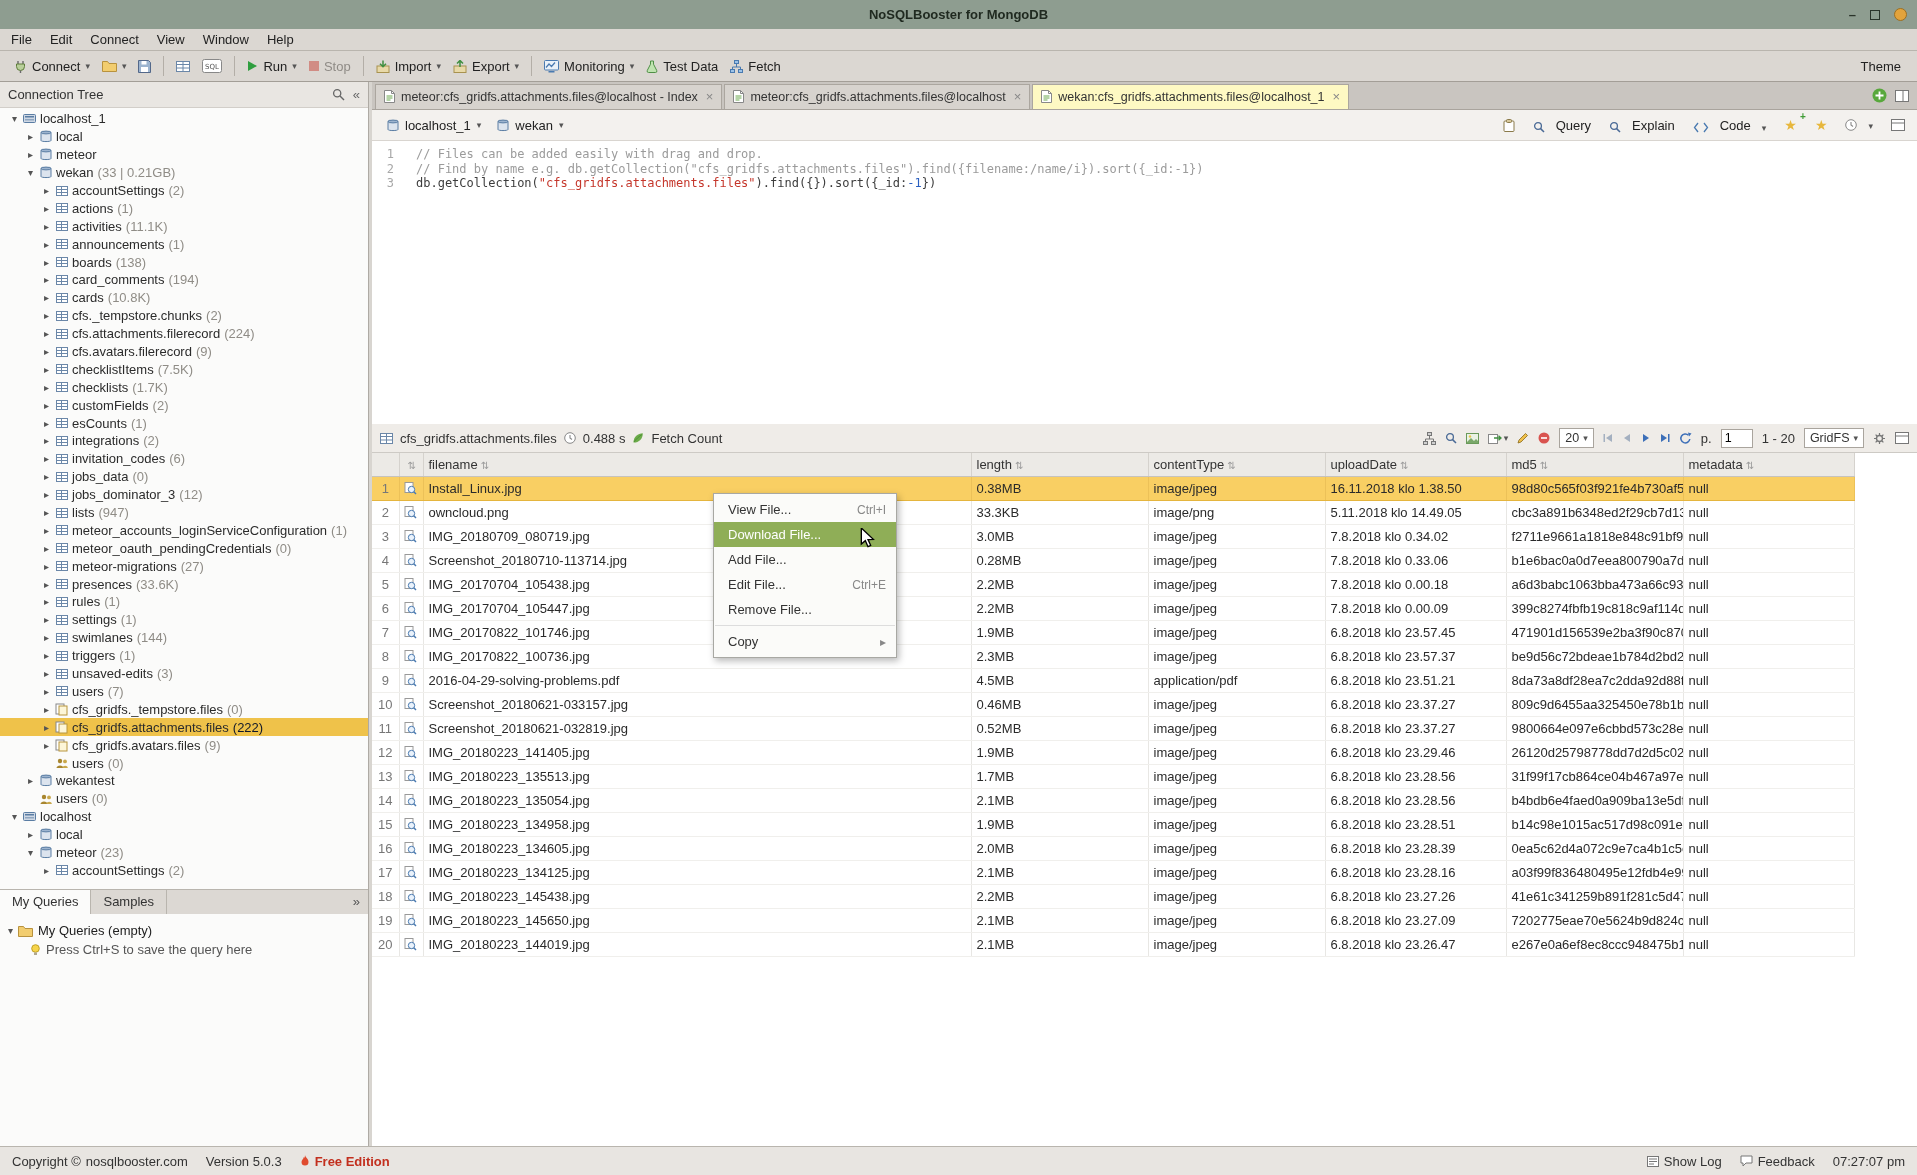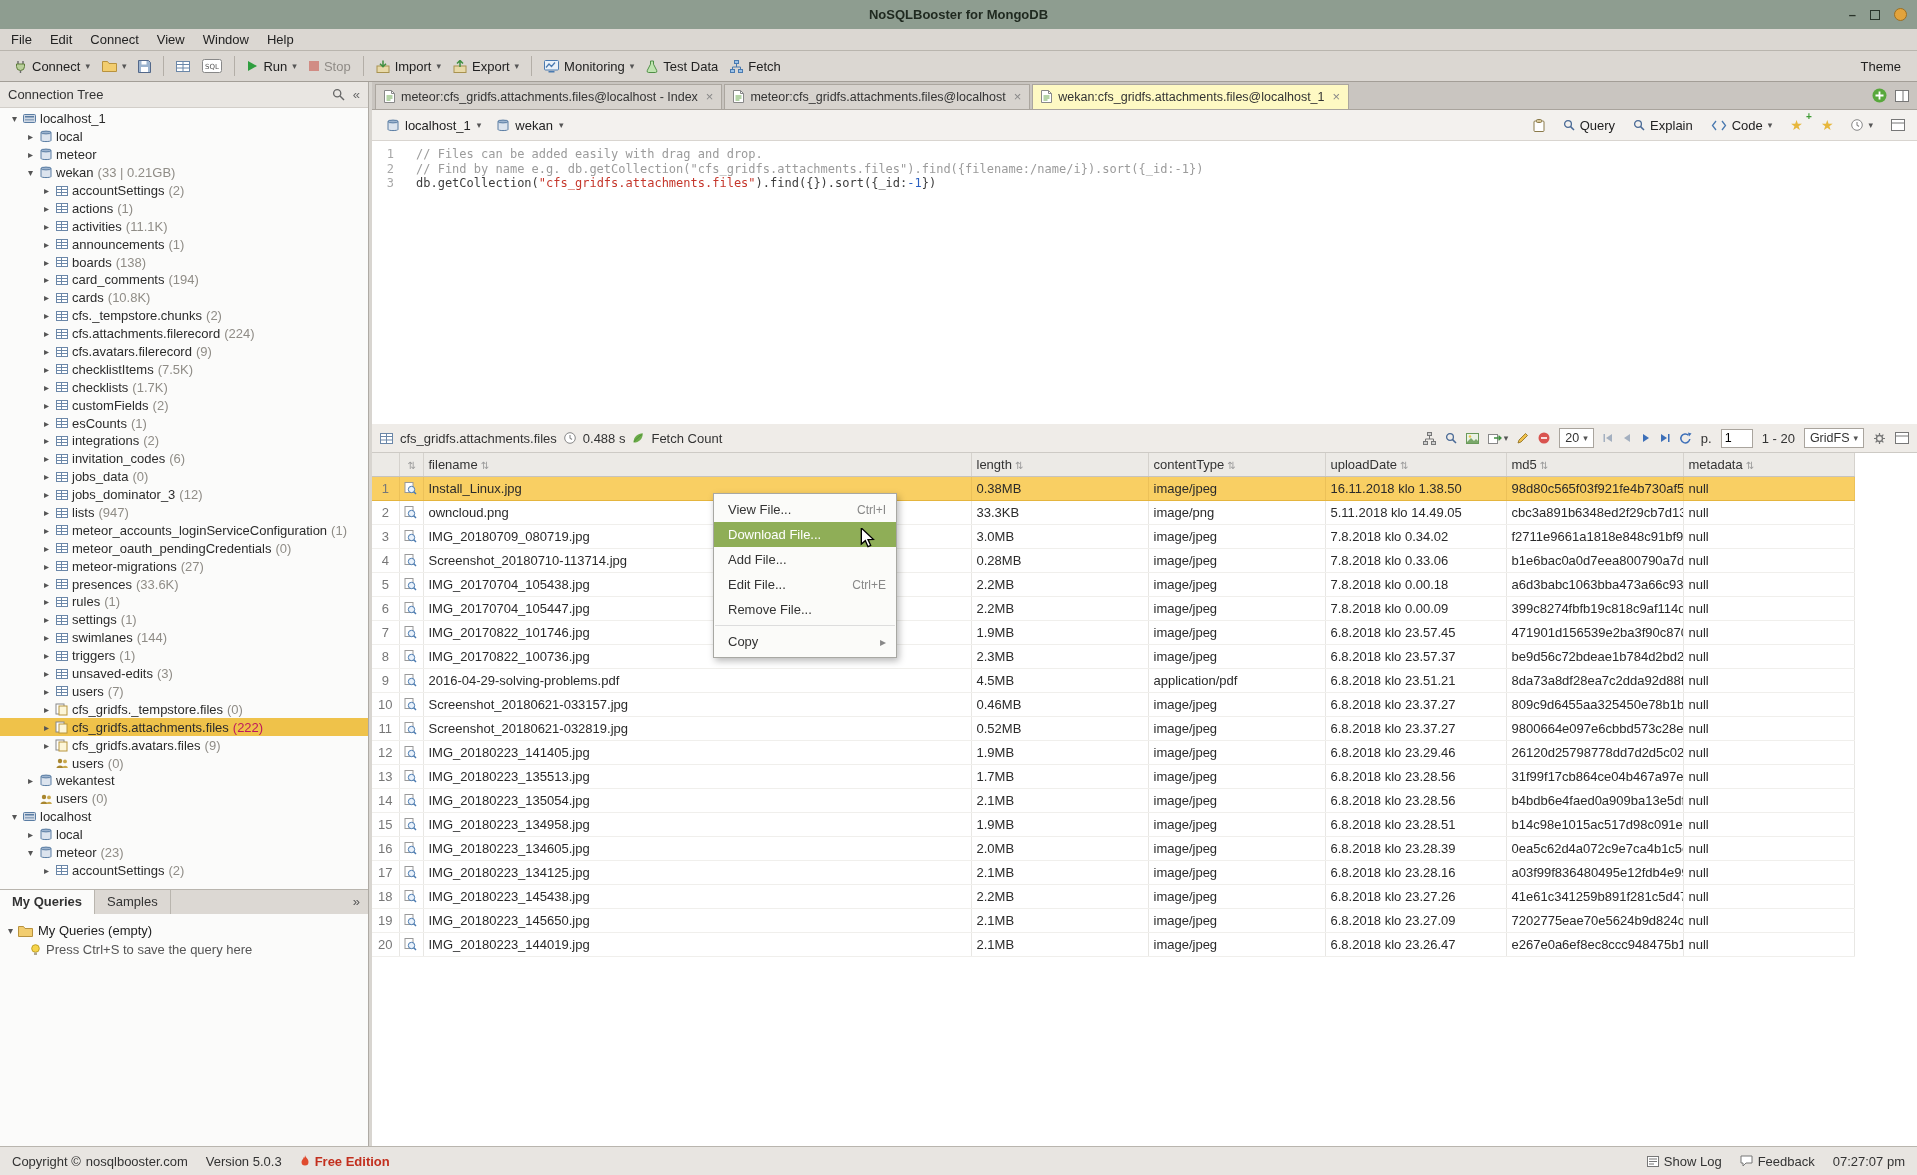--- a/index.html
+++ b/index.html
@@ -36,44 +36,44 @@
     display:flex; align-items:center; gap:8px; padding:0 8px; font-size:13px; color:#333; }
   .ct-header .sp{ flex:1; }
   .collapse-glyph{ color:#666; font-size:13px; }
   .tree{ height:781px; overflow:hidden; padding-top:2px; }
   .tree-row{ display:flex; align-items:center; height:17.9px; font-size:13px; white-space:nowrap; overflow:hidden; }
   .tree-row.selected{ background:var(--tree-sel); }
   .tree-arrow{ width:13px; color:#555; font-size:10px; text-align:center; flex:0 0 13px; }
   .tree-icon{ width:17px; flex:0 0 17px; display:flex; justify-content:center; }
   .tree-label{ color:#2b2b2b; margin-left:2px; }
   .tree-count{ color:#8f8c86; margin-left:4px; }
-  .tree-row.selected .tree-count{ color:#be185d; }
+  .tree-row.selected .tree-count{ color:#0f172a; }
   .bottom-tabs{ height:25px; background:#dcd8d3; border-top:1px solid #b9b5ae; display:flex; align-items:stretch; }
   .btab{ padding:4px 12px 0 12px; font-size:13px; color:#333; border-right:1px solid #b9b5ae; }
-  .btab.active{ background:#fbfbfa; font-weight:bold; }
+  .btab.active{ background:#fbfbfa; font-weight:normal; }
   .btab-chevron{ margin-left:auto; padding:4px 8px 0 0; color:#555; font-size:13px; }
   .queries{ flex:1; padding:7px 8px; font-size:13px; background:#fbfbfa; }
   .q-row{ display:flex; align-items:center; gap:5px; height:19px; }
   .q-row.hint{ padding-left:22px; color:#555; }
   
   .main{ position:absolute; left:372px; top:82px; right:0; bottom:29px; display:flex; flex-direction:column; background:#fff; }
   .splitter{ position:absolute; left:369px; top:82px; width:3px; bottom:29px; background:#d8d5d0; }
   .tabbar{ height:28px; background:#c9c5c0; border-bottom:1px solid #a9a49d;
     display:flex; align-items:flex-end; padding:3px 120px 0 3px; position:relative; }
   .tab{ display:flex; align-items:center; gap:6px; padding:4px 8px 5px 8px; margin-right:2px;
     font-size:12.5px; color:#333; background:#d7d3ce; border:1px solid #aba69f; border-bottom:none;
     white-space:nowrap; }
   .tab.active{ background:#fef9c3; }
   .tab .close{ color:#888; font-size:13px; margin-left:2px; }
   .tabbar-right{ position:absolute; right:8px; top:6px; display:flex; gap:8px; align-items:center; }
   .crumbbar{ height:31px; background:#f3f1ee; border-bottom:1px solid #d9d5d0;
     display:flex; align-items:center; gap:2px; padding:0 8px; }
   .crumb{ display:flex; align-items:center; gap:6px; font-size:13px; padding:3px 7px; color:#222; }
   .crumb-actions{ margin-left:auto; display:flex; align-items:center; gap:10px; }
-  .abtn{ display:flex; align-items:center; gap:5px; font-size:13px; color:#222; padding:3px 4px; }
+  .abtn{ display:flex; align-items:flex-end; gap:11px; font-size:13px; color:#222; padding:3px 4px; }
   .star{ color:#e7b73c; font-size:14px; line-height:1; }
   .starplus{ position:relative; }
   .starplus .plus{ position:absolute; right:-5px; top:-4px; color:#3f9c35; font-size:10px; font-weight:bold; }
   
   .editor{ height:283px; display:flex; background:#fff; font-family:"DejaVu Sans Mono", monospace; }
   .gutter{ width:30px; padding:6px 8px 0 0; text-align:right; color:#a8a8a8; font-size:12px; line-height:14.5px; }
   .codearea{ padding:6px 0 0 14px; font-size:12px; line-height:14.5px; white-space:pre; flex:1; }
   .tok-comment{ color:#9b9b9b; }
   .tok-string{ color:#c5372c; }
   .tok-number{ color:#2a5fc0; }

